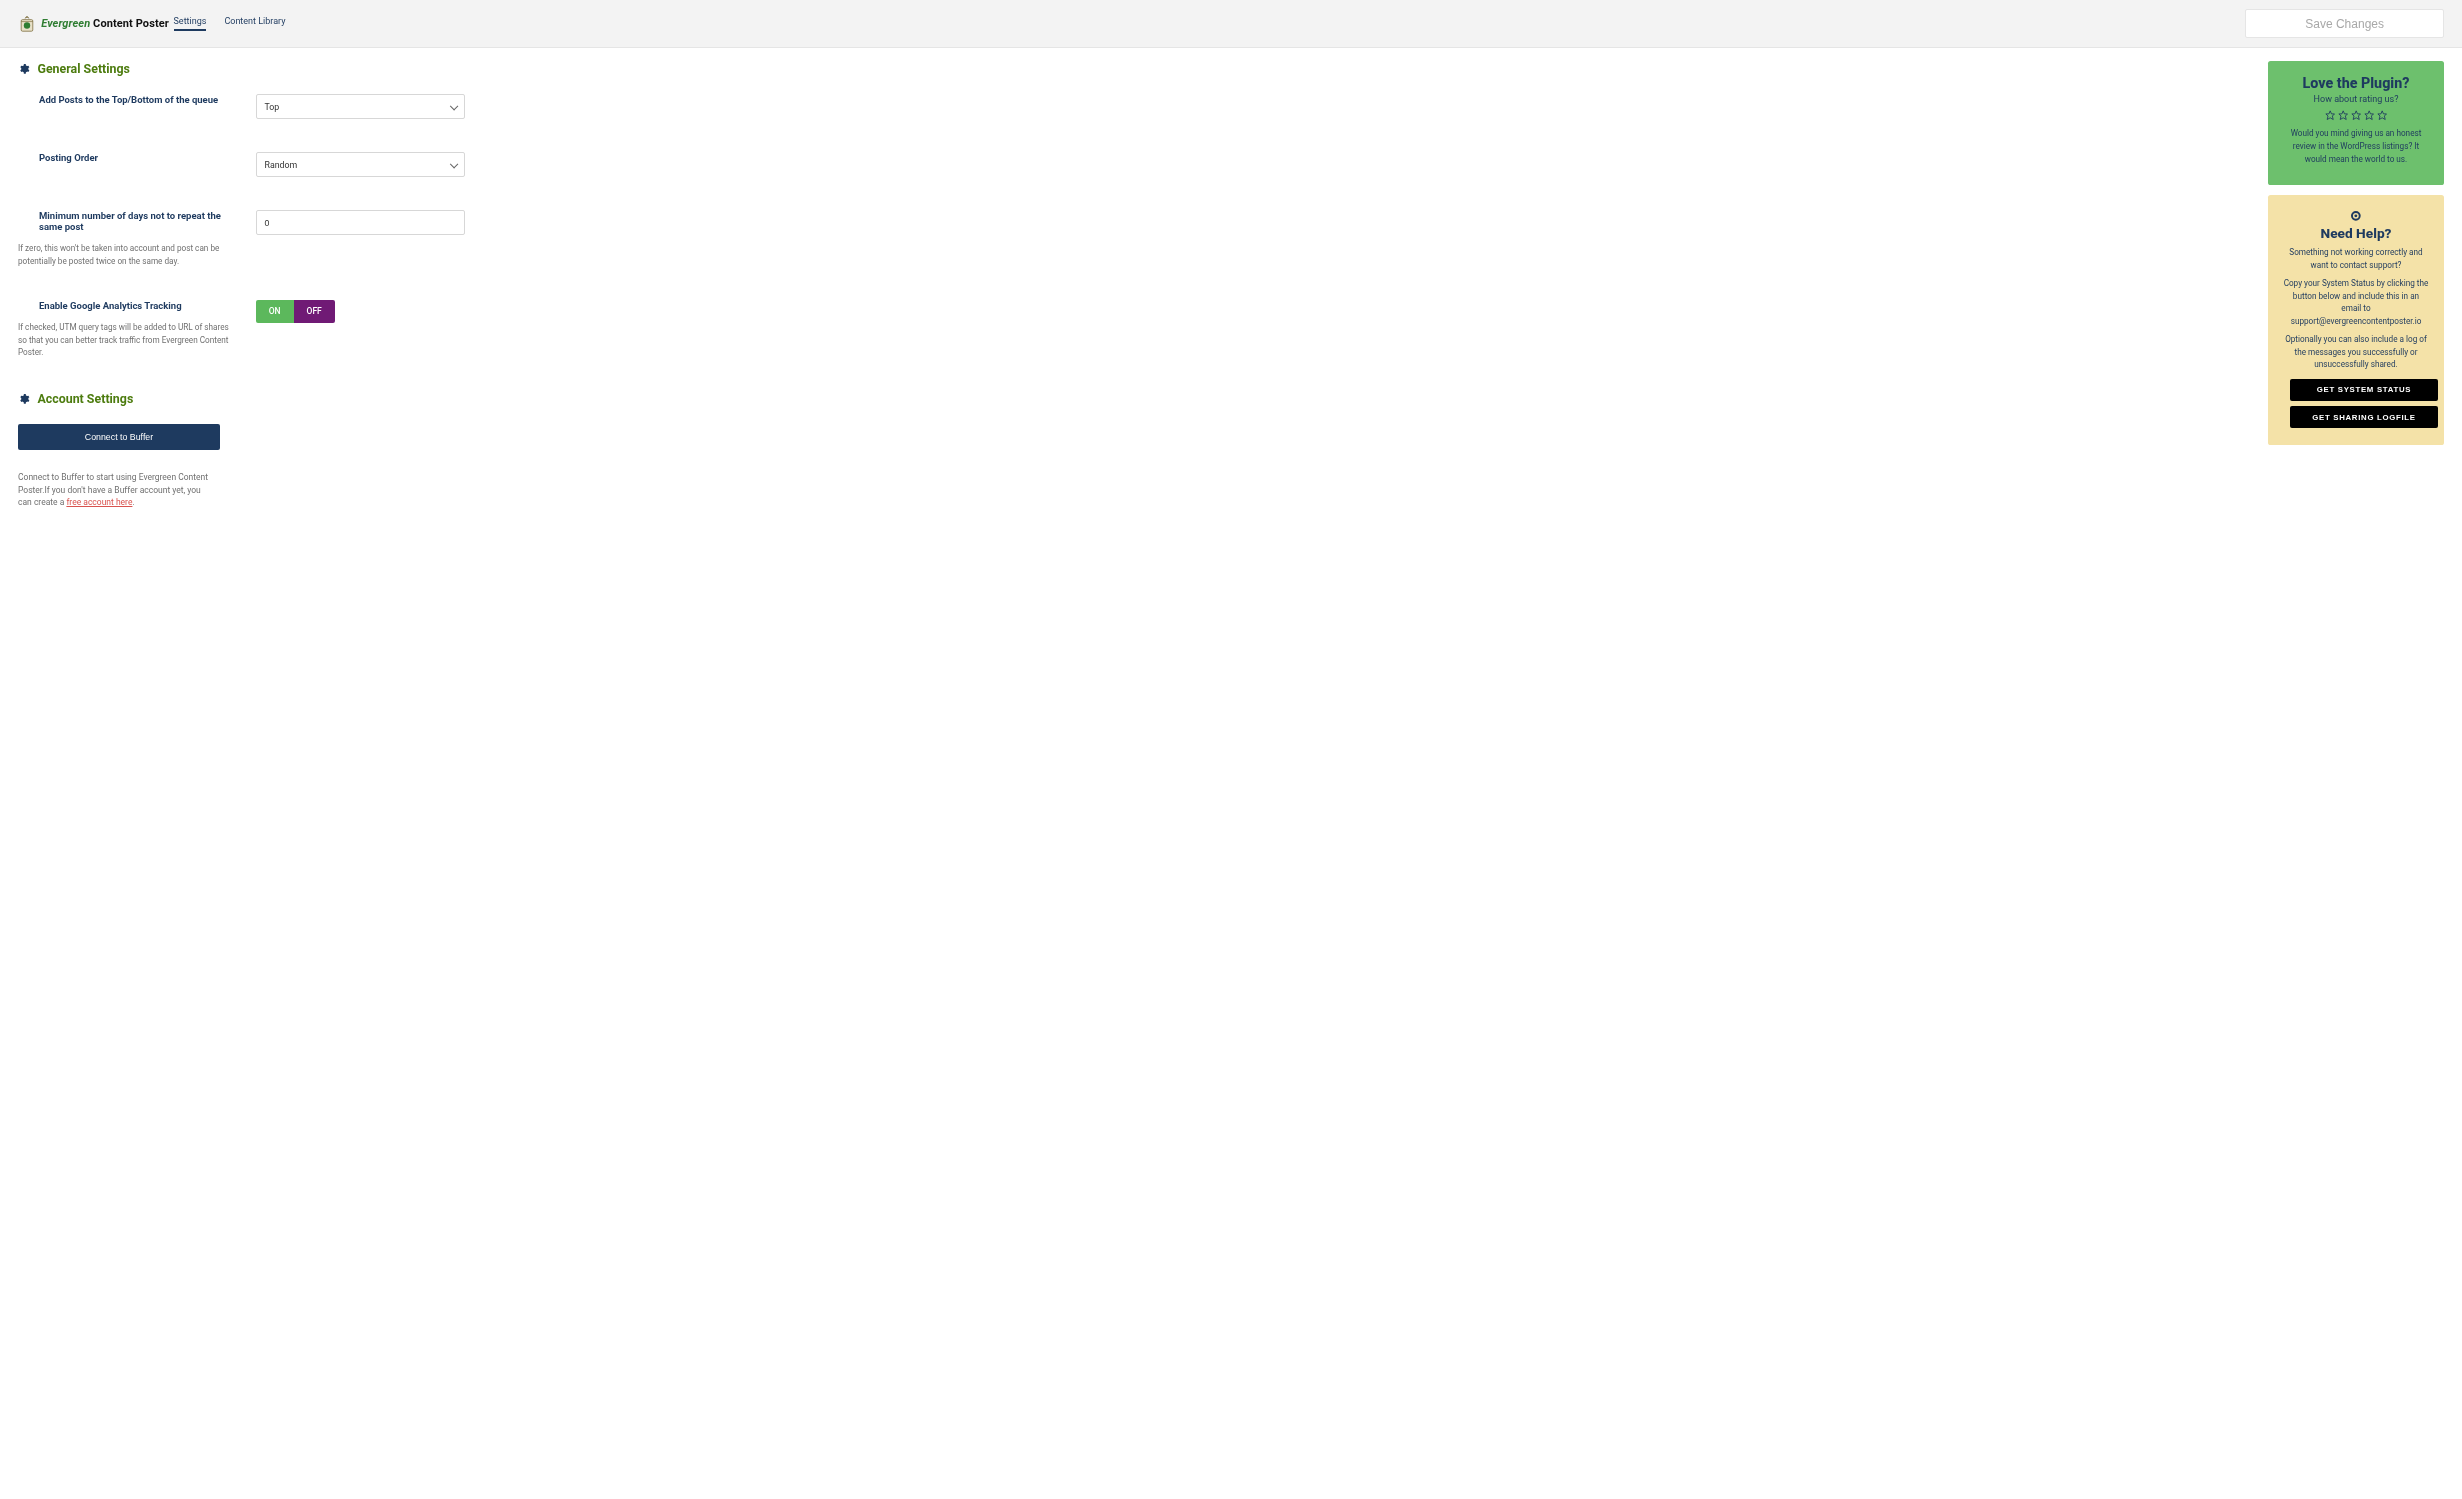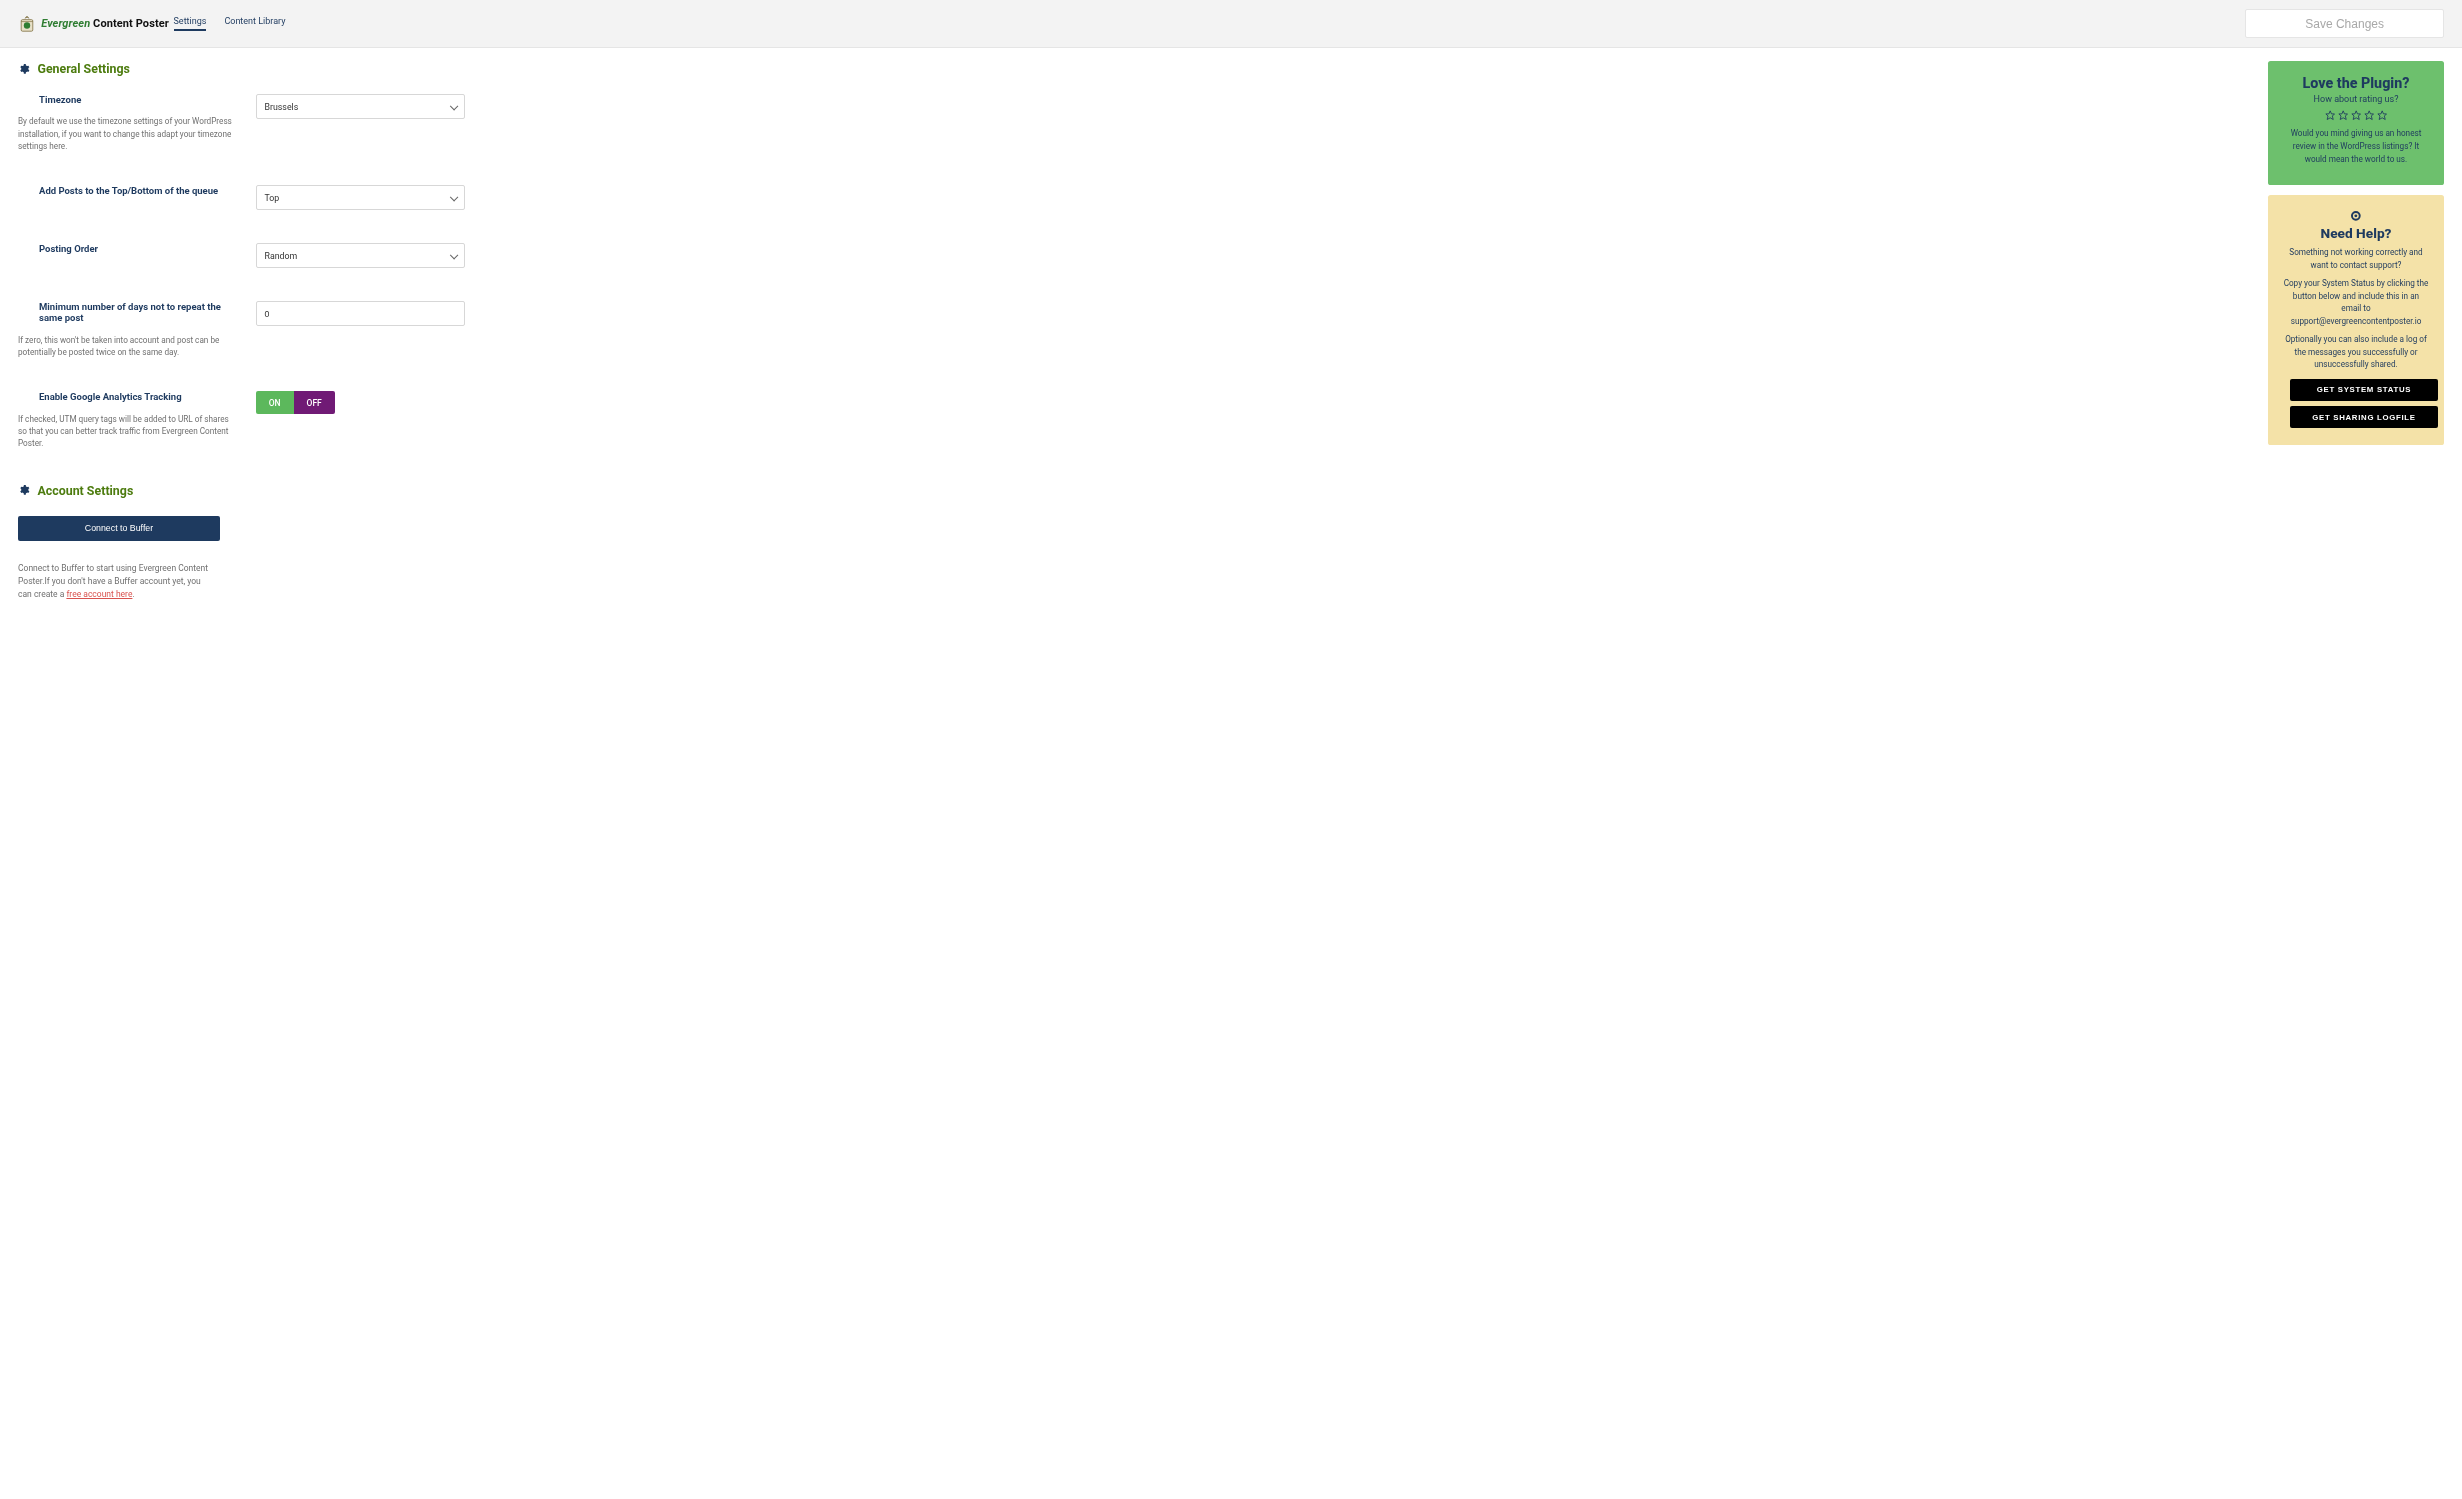--- a/index.html
+++ b/index.html
@@ -285,31 +285,20 @@
     <div class="section-head">
       <span class="gear-icon">
         <svg viewBox="0 0 24 24" width="11.7" height="11.7" fill="currentColor">
             <path d="M12 8a4 4 0 100 8 4 4 0 000-8zm9.4 4a7.5 7.5 0 00-.15-1.5l2.1-1.6-2-3.5-2.5 1a7.6 7.6 0 00-2.6-1.5L16 2h-4l-.25 2.9a7.6 7.6 0 00-2.6 1.5l-2.5-1-2 3.5 2.1 1.6A7.5 7.5 0 006.6 12c0 .5.05 1 .15 1.5l-2.1 1.6 2 3.5 2.5-1a7.6 7.6 0 002.6 1.5L12 22h4l.25-2.9a7.6 7.6 0 002.6-1.5l2.5 1 2-3.5-2.1-1.6c.1-.5.15-1 .15-1.5z"></path>
           </svg>
       </span>
       <h2>General Settings</h2>
     </div>
 
     
-    <div class="setting">
-      <div class="label-col">
-        <div class="label">Timezone</div>
-        <div class="help">By default we use the timezone settings of your WordPress installation, if you want to change this adapt your timezone settings here.</div>
-      </div>
-      <div class="control-col">
-        <div class="select-wrap">
-          <div class="select">Brussels</div>
-        </div>
-      </div>
-    </div>
 
     
     <div class="setting">
       <div class="label-col">
         <div class="label">Add Posts to the Top/Bottom of the queue</div>
       </div>
       <div class="control-col">
         <div class="select-wrap">
           <div class="select">Top</div>
         </div>

